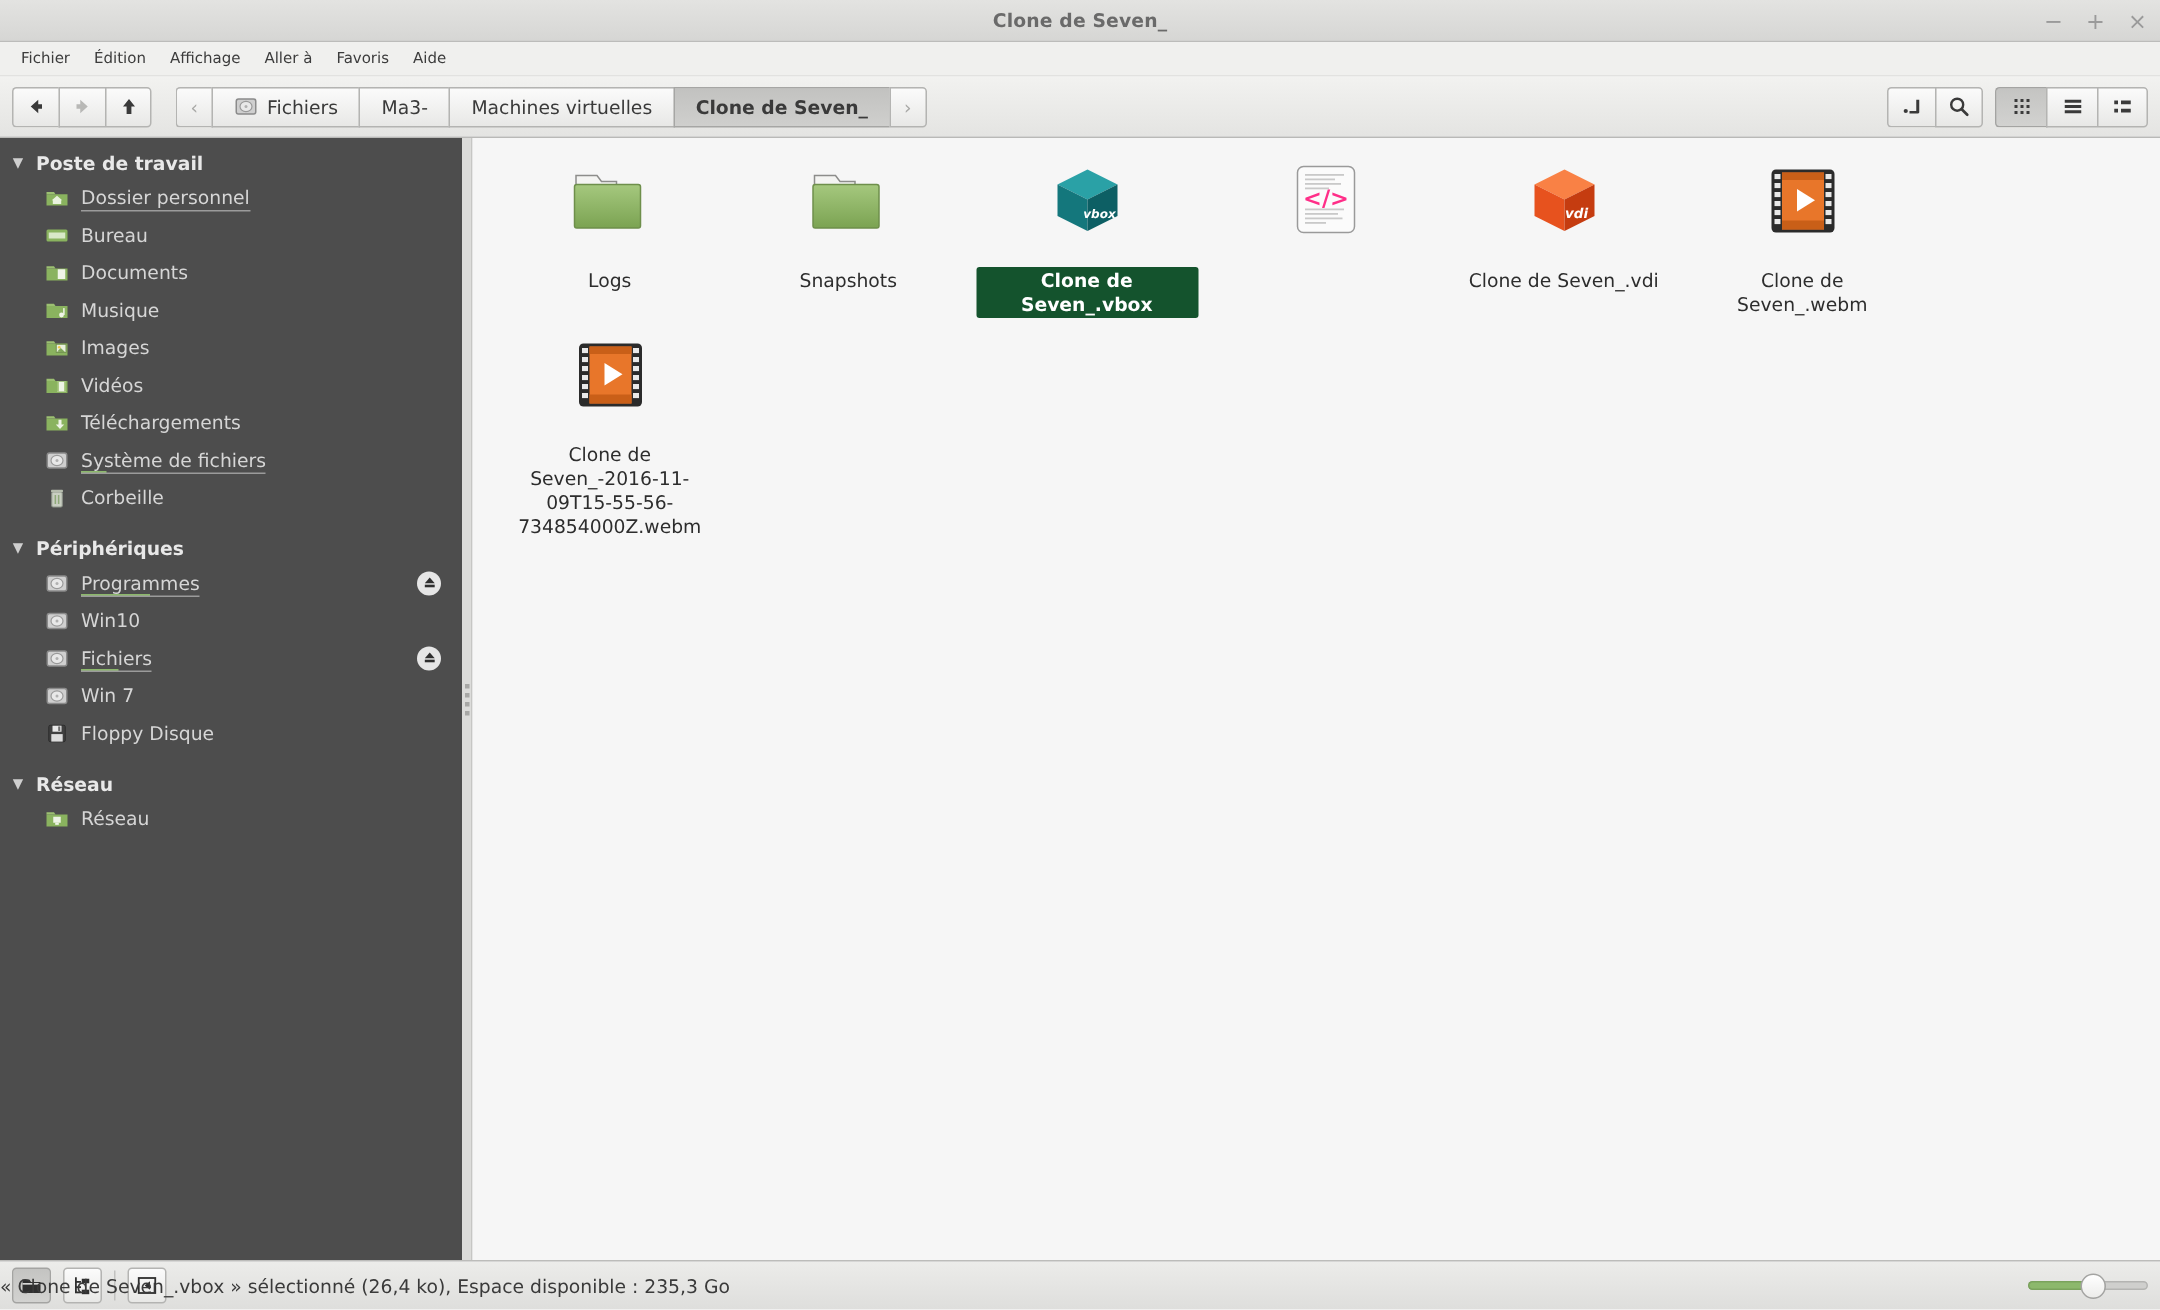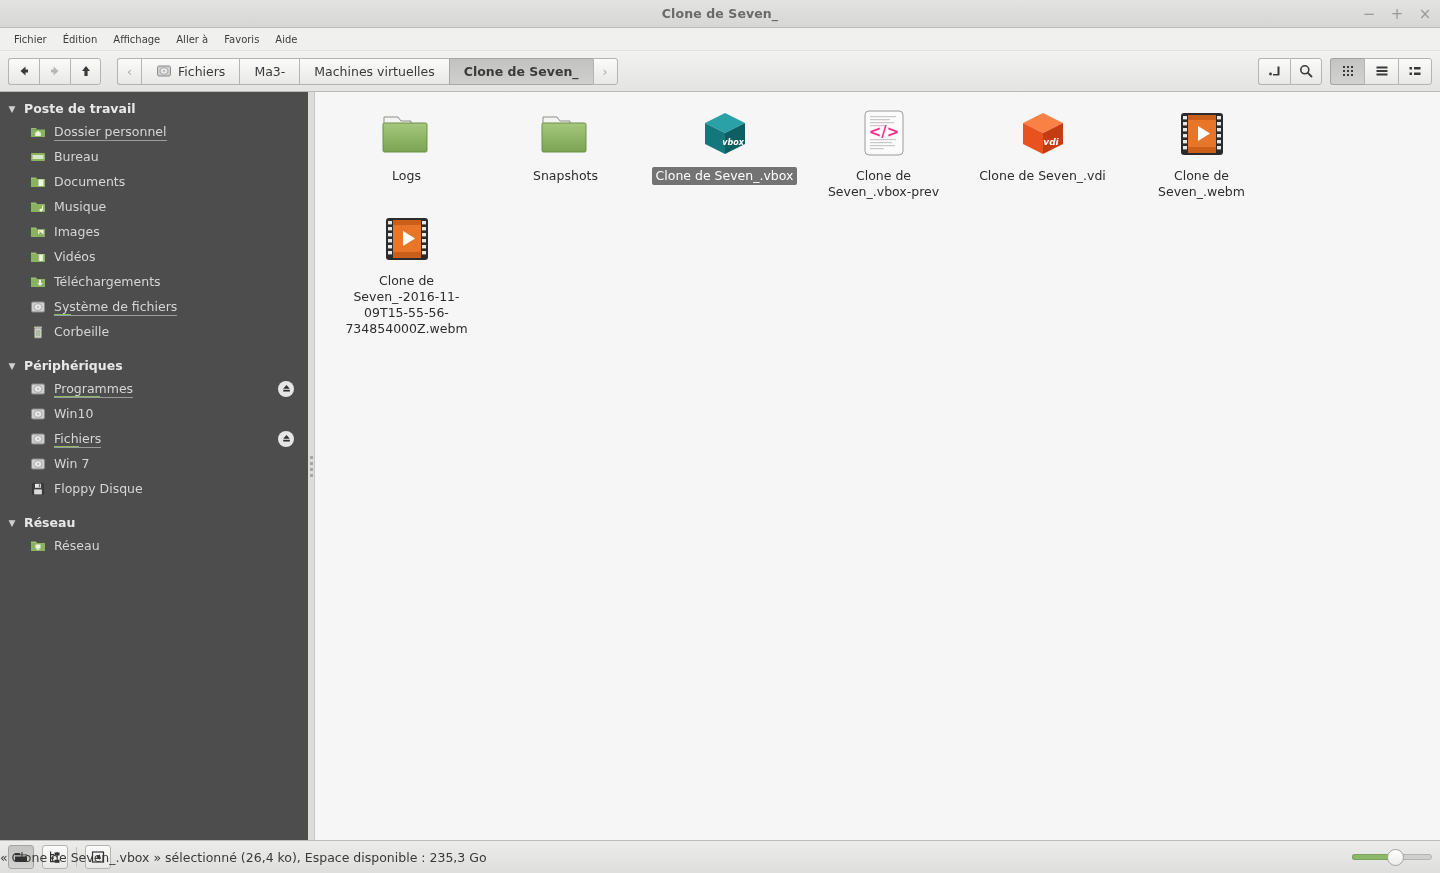--- a/index.html
+++ b/index.html
@@ -149,25 +149,25 @@
     padding: 10px 12px; overflow: hidden;
   }
   .grid { display: flex; flex-wrap: wrap; align-content: flex-start; }
   .file {
     width: 159px; padding: 4px 4px 6px;
     display: flex; flex-direction: column; align-items: center;
     cursor: default;
   }
   .file-icon { width: 56px; height: 56px; display: flex; align-items: center; justify-content: center; }
   .file-label {
-    margin-top: 5px; font-size: 12.5px; color: #2d2d2d; text-align: center;
+    margin-top: 16px; font-size: 12.5px; color: #2d2d2d; text-align: center;
     line-height: 16px; max-width: 148px; word-wrap: break-word;
     padding: 1px 4px; border-radius: 2px;
   }
-  .file.selected .file-label { background: #737373; color: #ffffff; }
+  .file.selected .file-label { background: #14532d; color: #ffffff; font-weight: bold; }
 
   
   .statusbar {
     height: 33px; flex: 0 0 33px;
     background: linear-gradient(to bottom, #ececea 0%, #dededc 100%);
     border-top: 1px solid #bcbcba;
     display: flex; align-items: center; padding: 0 8px; gap: 8px;
     position: relative;
   }
   .sb-btn {
@@ -537,21 +537,20 @@
                 <rect x="8" y="13" width="24" height="1.2"></rect>
                   <rect x="8" y="16" width="16" height="1.2"></rect>
                 <rect x="8" y="30" width="26" height="1.2"></rect>
                   <rect x="8" y="33" width="22" height="1.2"></rect>
                 <rect x="8" y="36" width="25" height="1.2"></rect>
                   <rect x="8" y="39" width="14" height="1.2"></rect>
               </g>
               <text x="22" y="28" font-family="DejaVu Sans, sans-serif" font-size="15" font-weight="bold" fill="#ff2e88" text-anchor="middle">&lt;/&gt;</text>
             </svg>
           </div>
-          <div class="file-label">Clone de Seven_.vbox-prev</div>
         </div>
 
         <div class="file">
           <div class="file-icon">
             <svg width="50" height="50" viewBox="0 0 50 50">
               <polygon points="25,4 45,14 25,24 5,14" fill="#f98145"></polygon>
               <polygon points="5,14 25,24 25,45 5,35" fill="#e7521e"></polygon>
               <polygon points="45,14 25,24 25,45 45,35" fill="#c53c10"></polygon>
               <text x="33" y="36" font-family="DejaVu Sans, sans-serif" font-size="9" font-style="italic" font-weight="bold" fill="#ffffff" text-anchor="middle">vdi</text>
             </svg>

